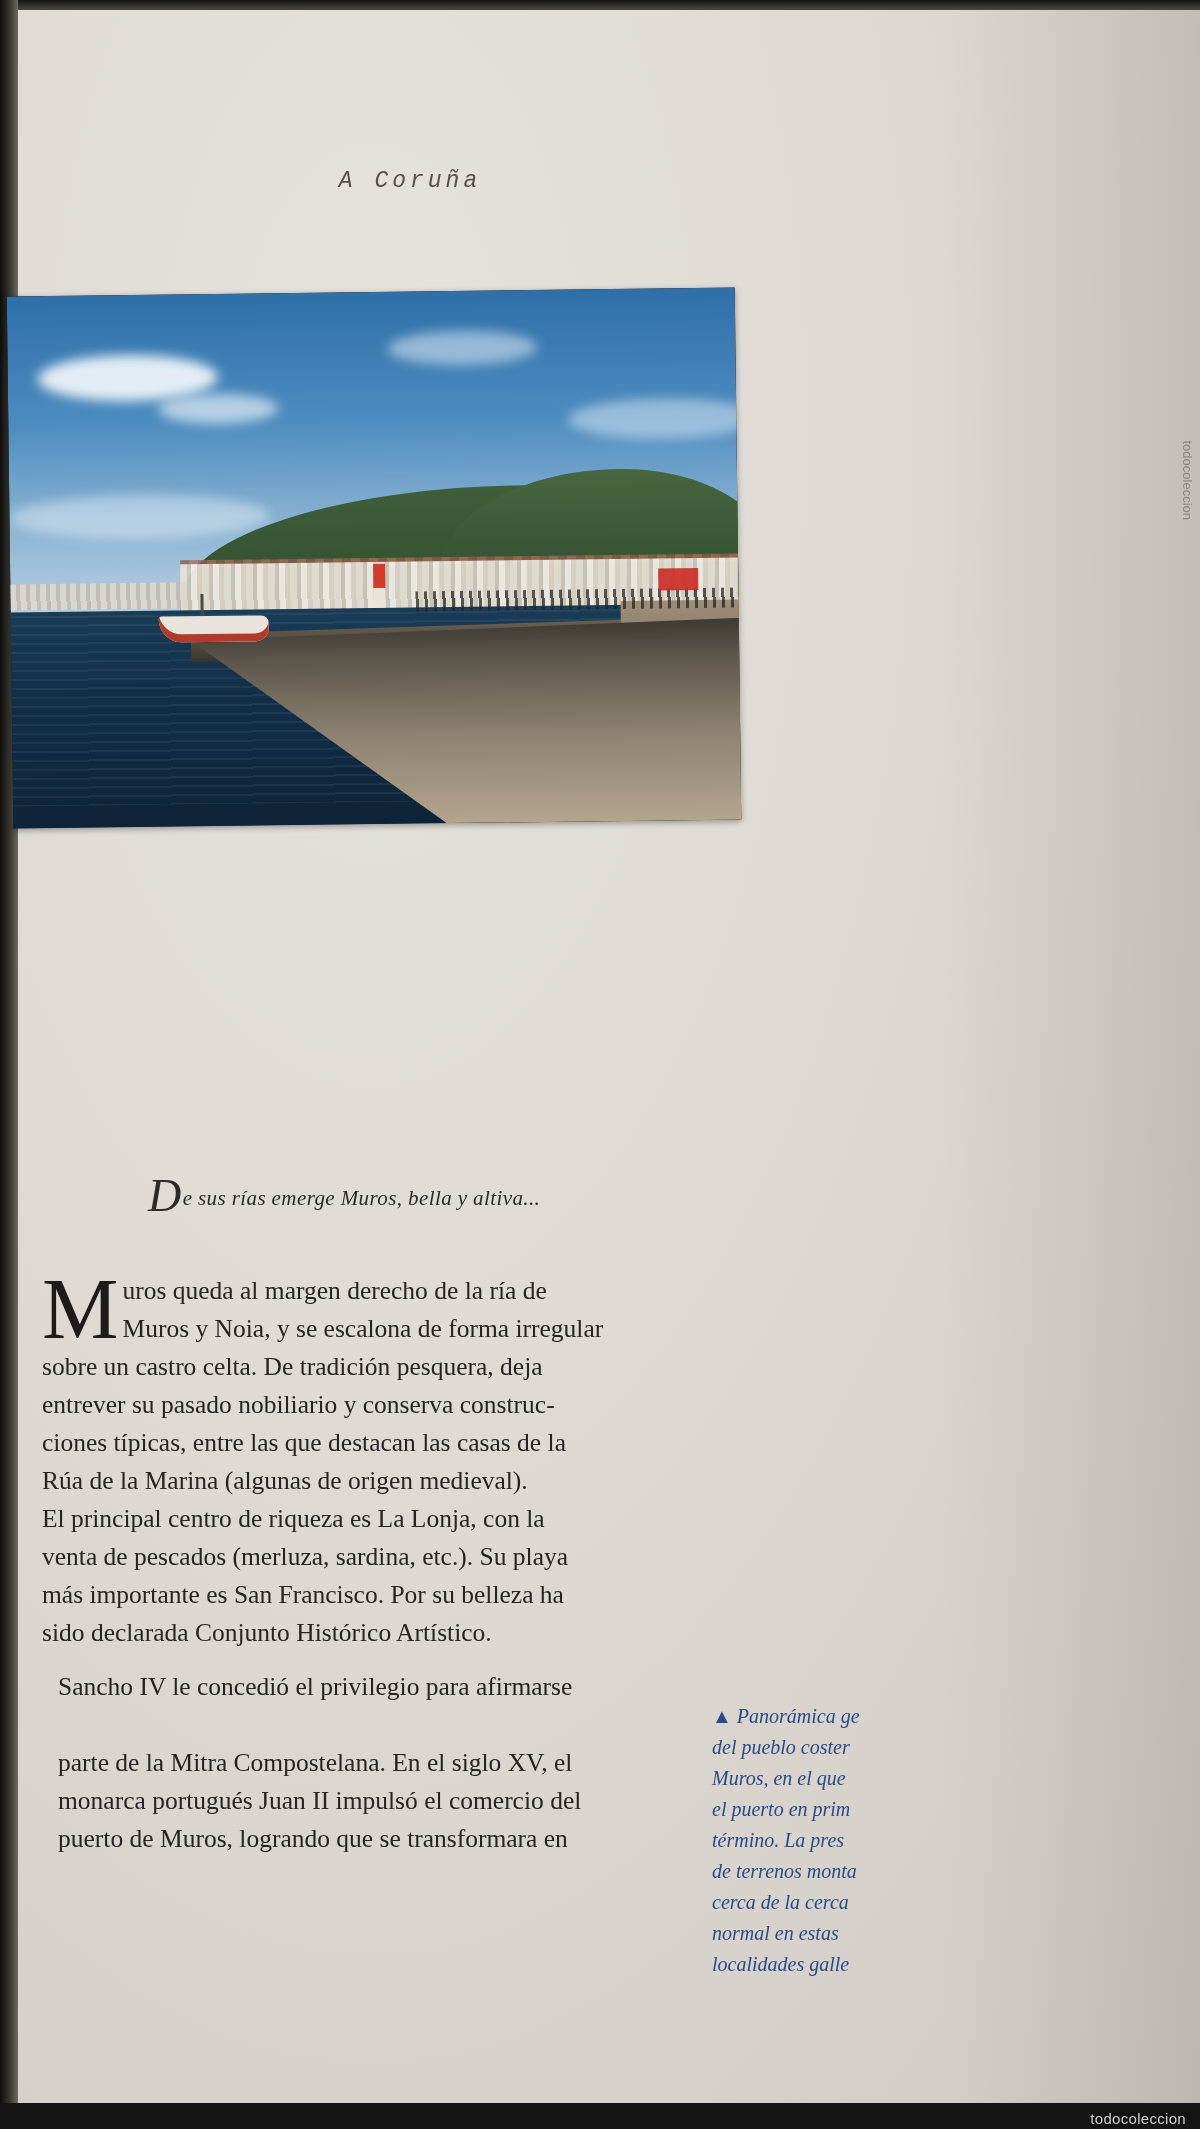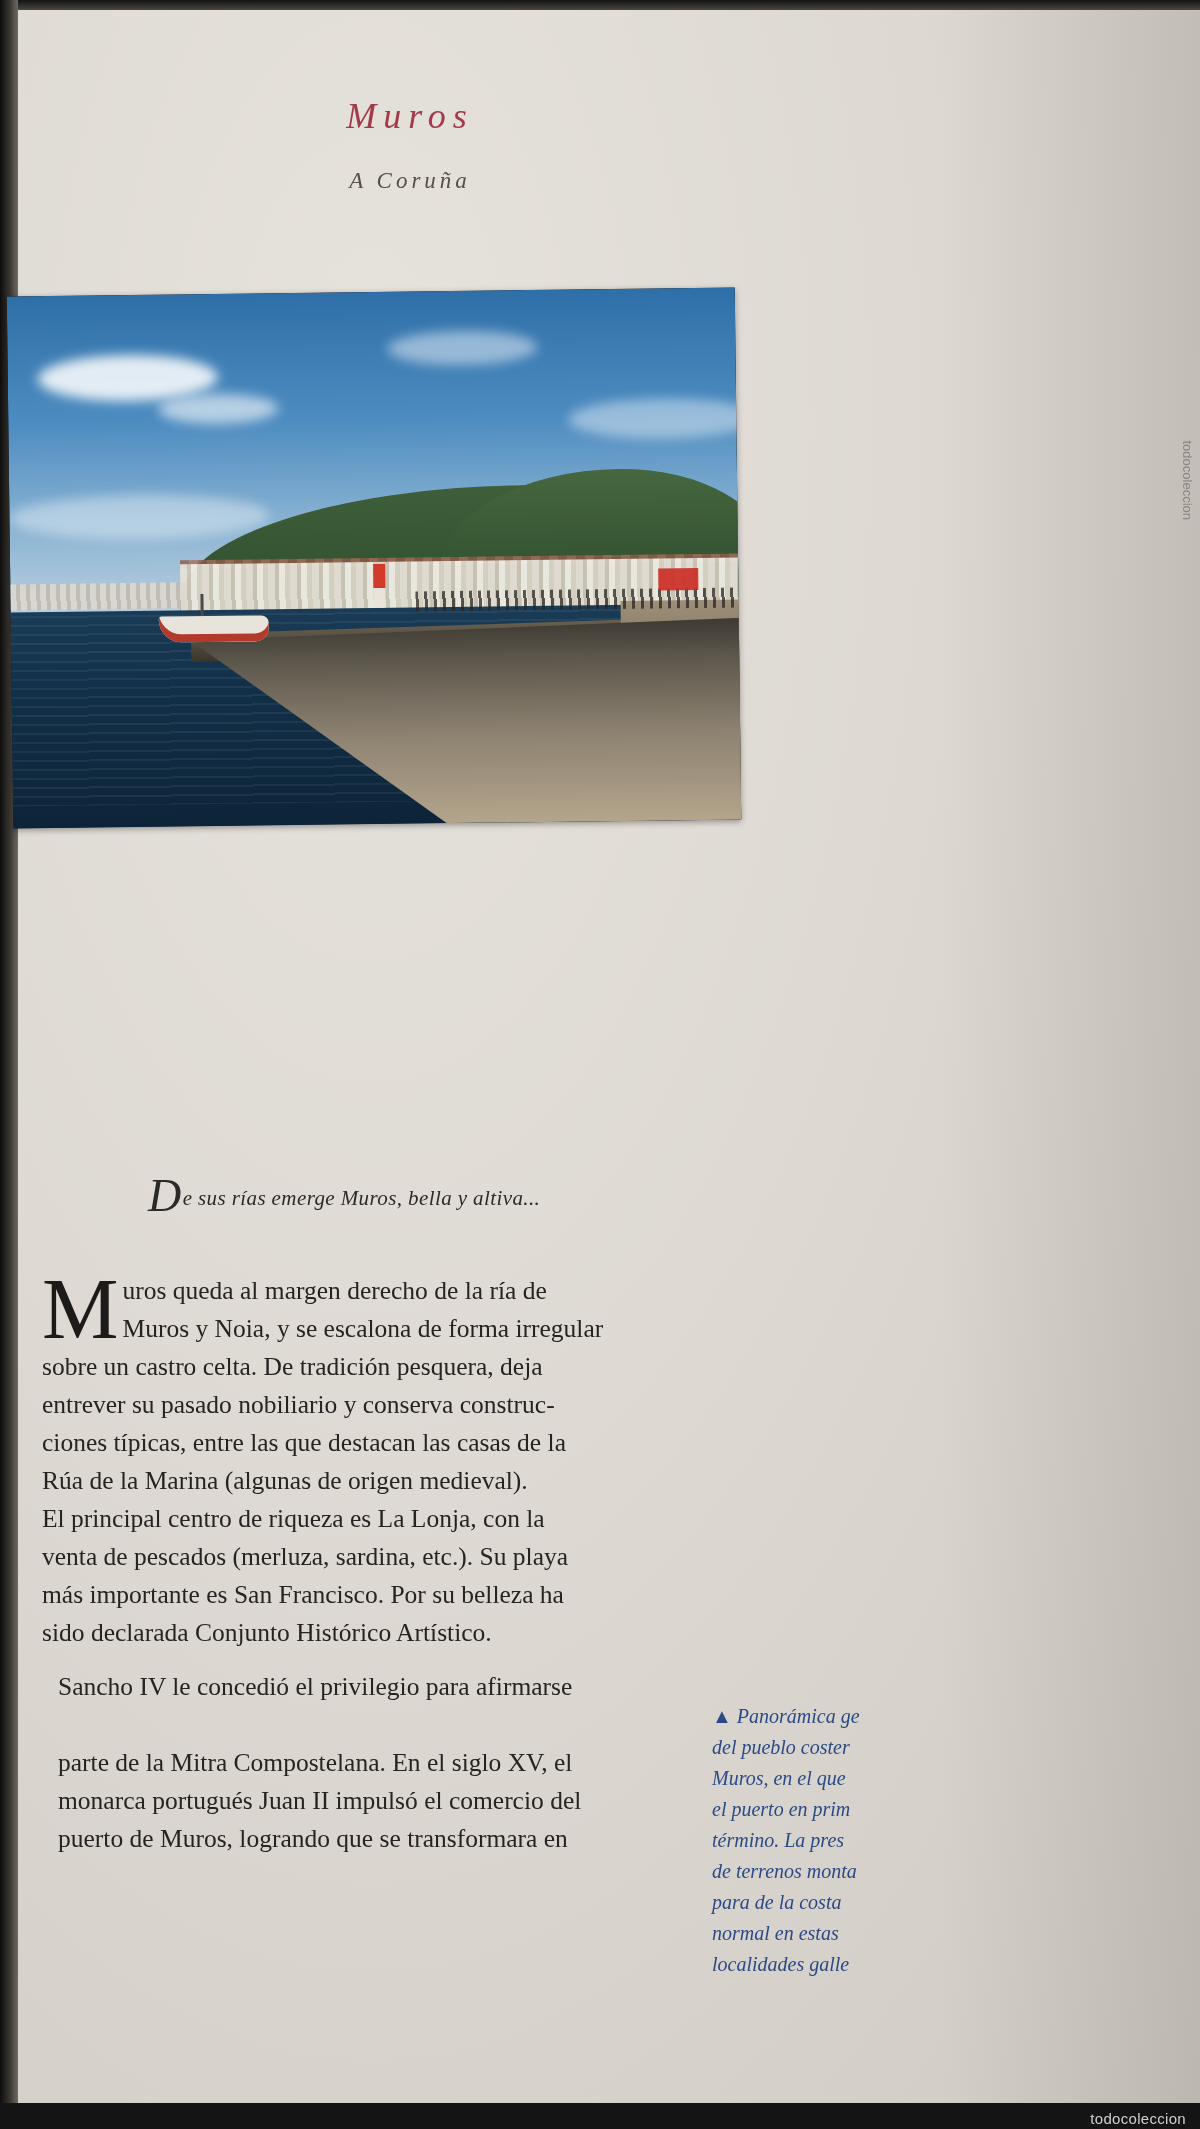--- a/index.html
+++ b/index.html
@@ -59,21 +59,21 @@
     font-style: italic;
     font-size: 36px;
     letter-spacing: 7px;
     color: #a23a4a;
   }
   .subtitle {
     position: absolute;
     left: 0; top: 168px;
     width: 820px;
     text-align: center;
-    font-family: Liberation Serif, serif;
+    font-family: Liberation Mono, monospace;
     font-style: italic;
     font-size: 23px;
     letter-spacing: 4px;
     color: #585048;
   }
 
   
   .photo-wrap {
     position: absolute;
     left: 10px;
@@ -293,21 +293,20 @@
 
 <div class="page">
 
   <div class="paper">
     <div class="paper-shade-right"></div>
   </div>
 
   <div class="edge-top"></div>
   <div class="edge-left"></div>
 
-  <div class="title">Muros</div>
   <div class="subtitle">A Coruña</div>
 
   <div class="photo-wrap">
     <div class="photo">
       <div class="sky"></div>
       <div class="cloud c1"></div>
       <div class="cloud c2"></div>
       <div class="cloud c3"></div>
       <div class="cloud c4"></div>
       <div class="cloud c5"></div>
@@ -358,21 +357,21 @@
     </p>
   </div>
 
   <div class="side-note">
     <span class="arrow">▲</span><span> Panorámica ge</span><br>
     <span>del pueblo coster</span><br>
     <span>Muros, en el que</span><br>
     <span>el puerto en prim</span><br>
     <span>término. La pres</span><br>
     <span>de terrenos monta</span><br>
-    <span>para de la costa</span><br>
+    <span>cerca de la cerca</span><br>
     <span>normal en estas</span><br>
     <span>localidades galle</span>
   </div>
 
   <div class="vert-watermark">todocoleccion</div>
 
   <div class="edge-bottom"></div>
   <div class="watermark">todocoleccion</div>
 
 </div>

